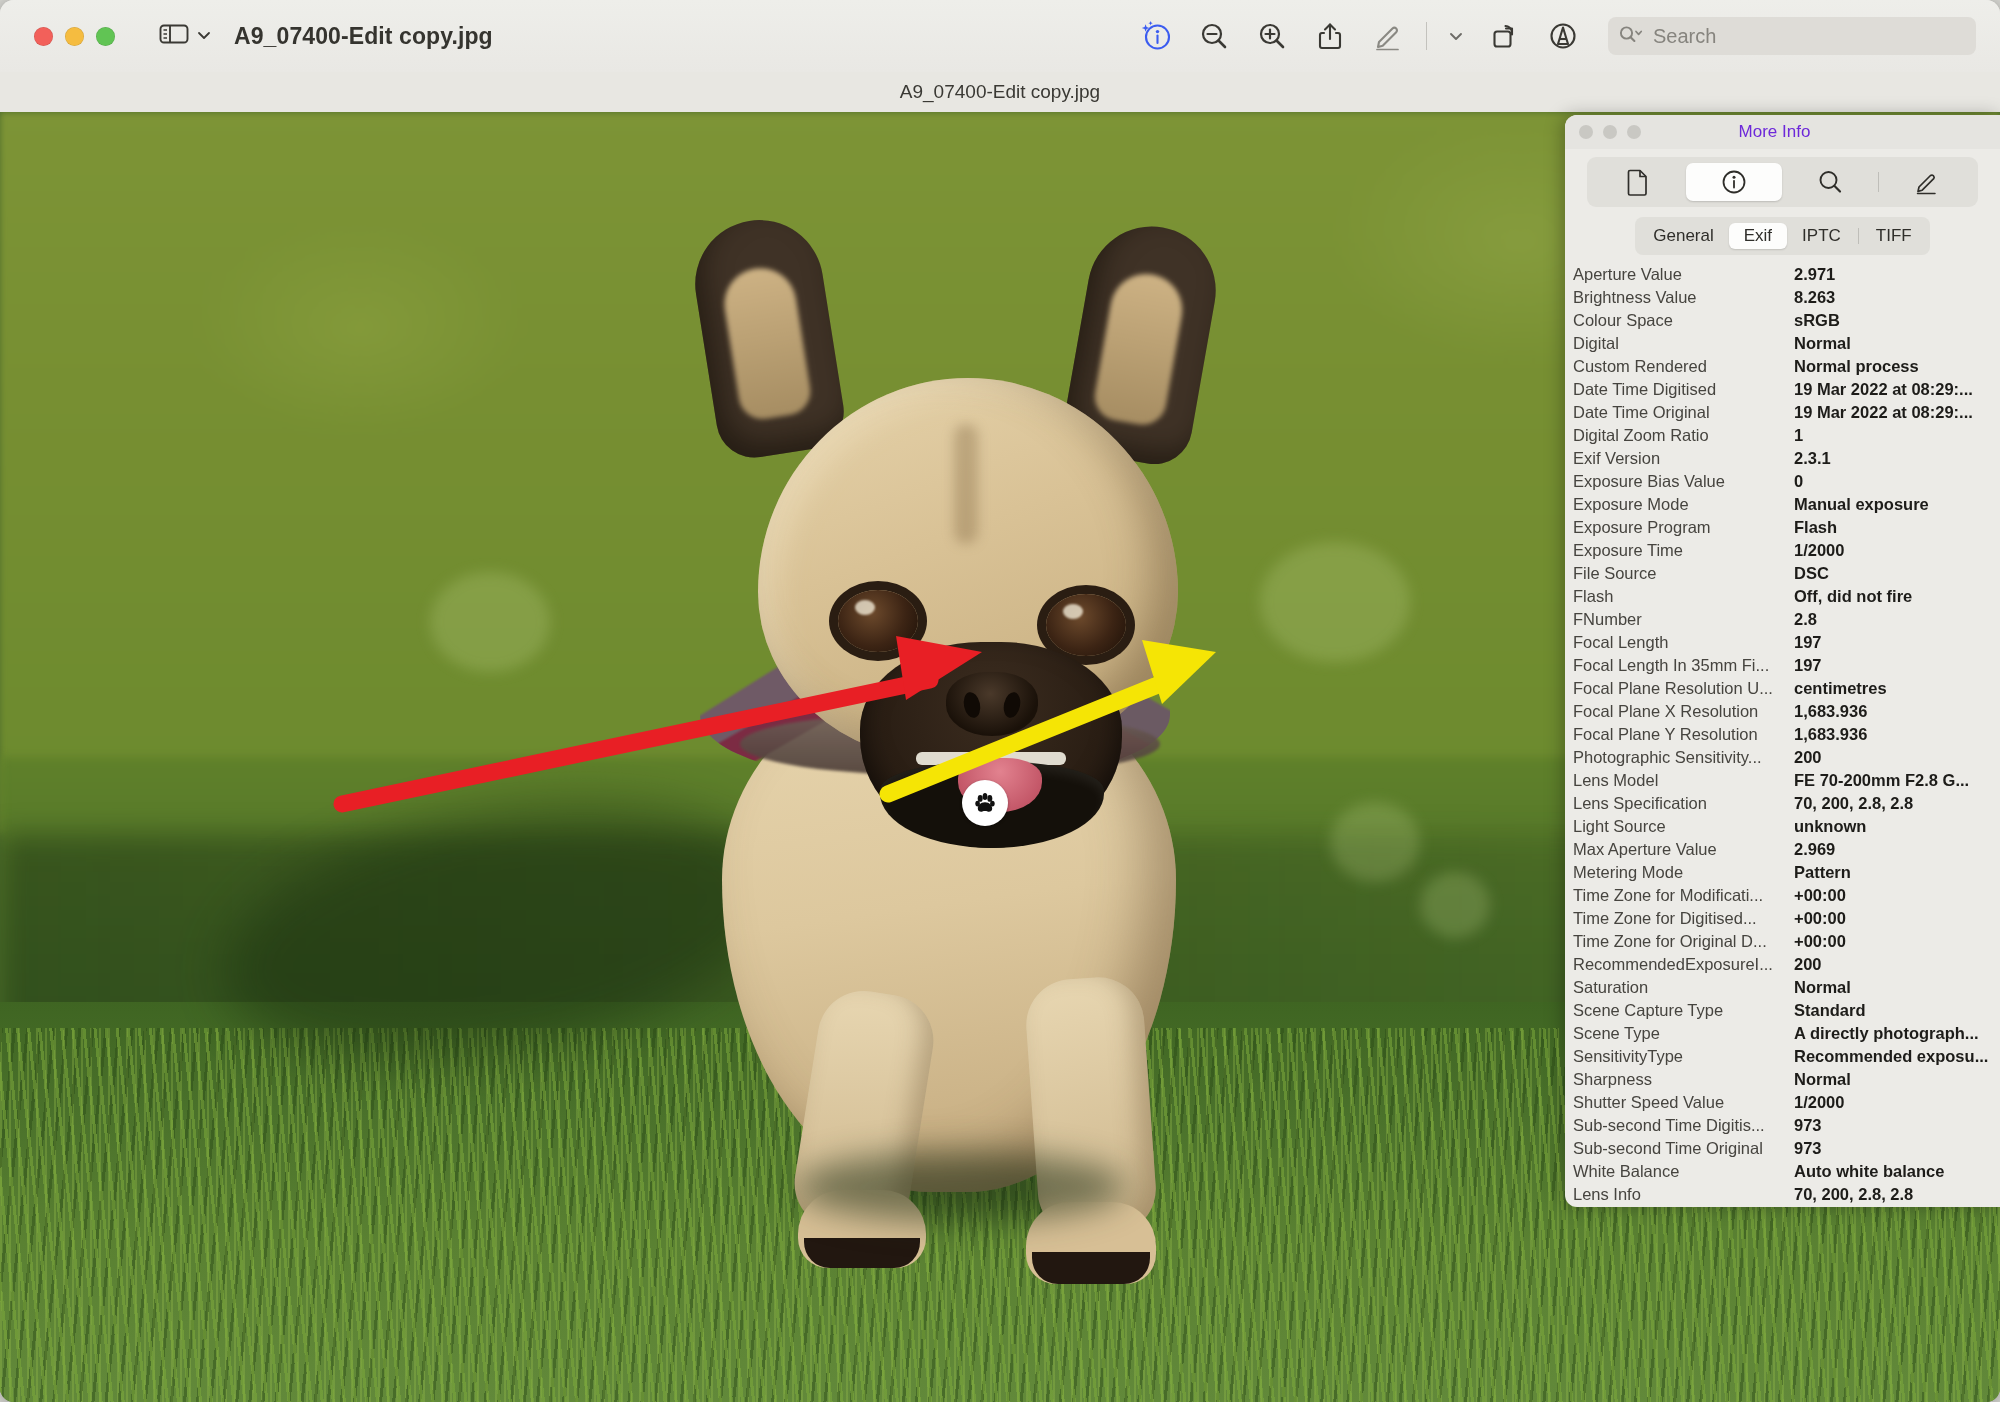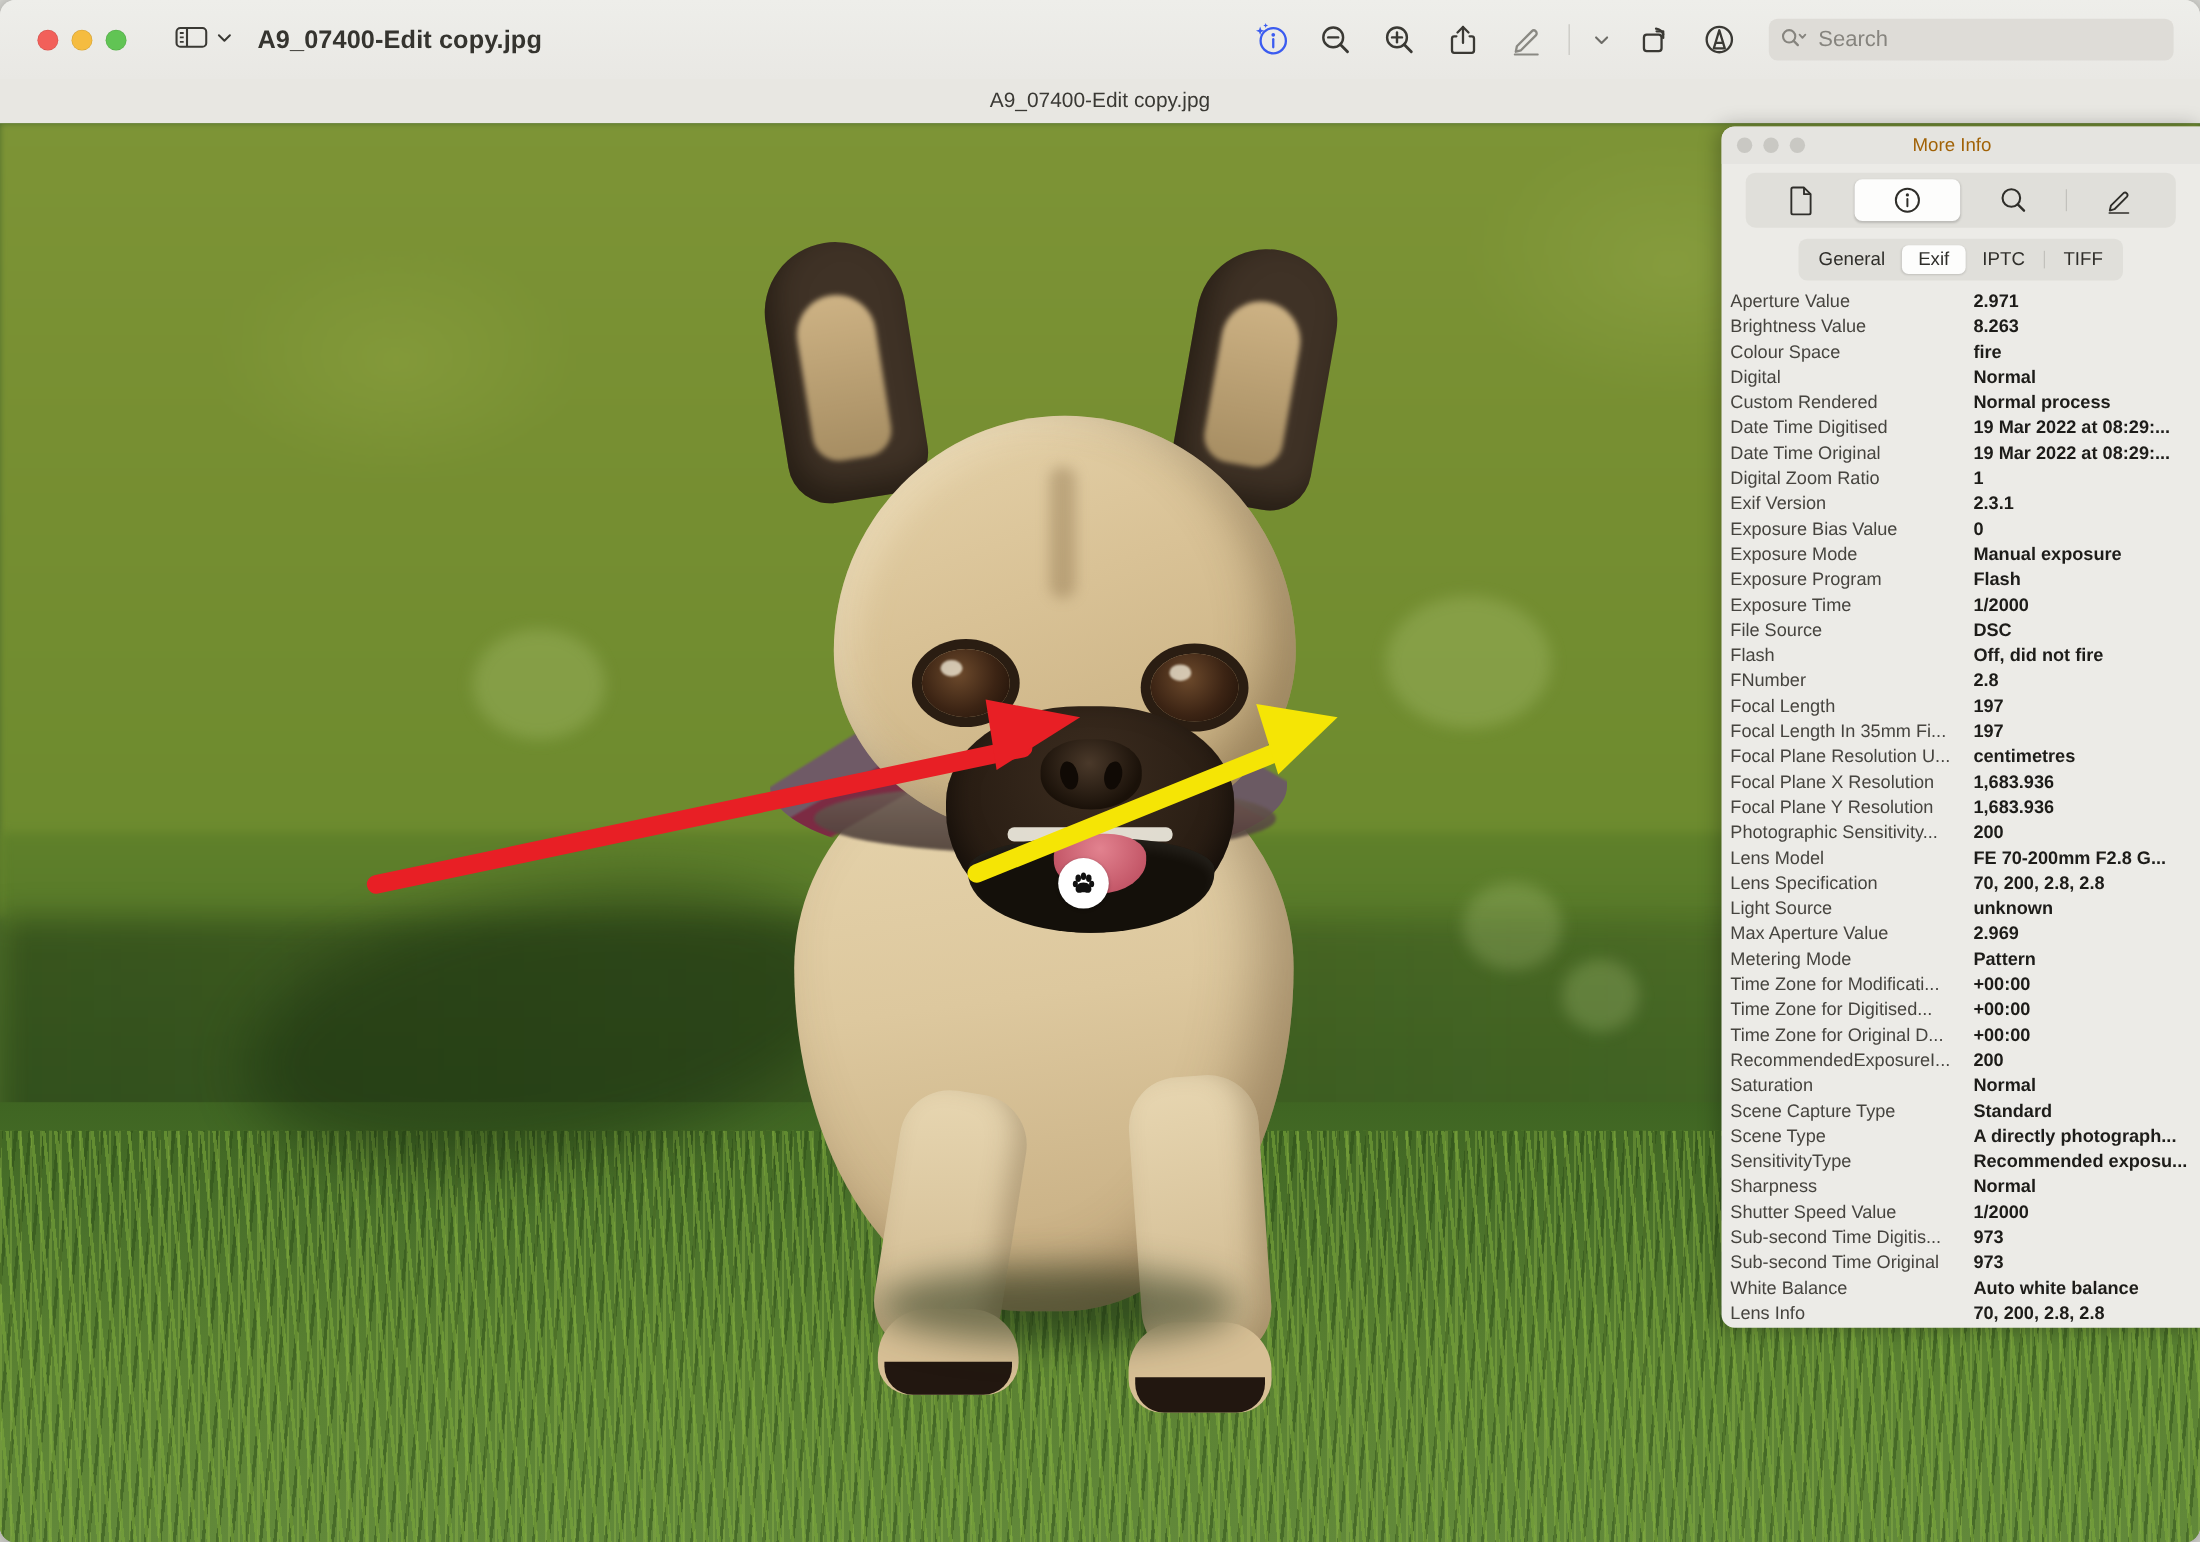--- a/index.html
+++ b/index.html
@@ -199,21 +199,21 @@
   .info-panel{
     position:absolute;left:1565px;top:115px;width:435px;height:1092px;
     background:#ecebe7;border-radius:12px 0 0 12px;
     box-shadow:-3px 0 18px rgba(0,0,0,.28);
     overflow:hidden;
   }
   .info-titlebar{height:34px;display:flex;align-items:center;position:relative;background:#e5e4e0;}
   .info-titlebar .dots{display:flex;gap:10px;margin-left:14px;}
   .d{width:14px;height:14px;border-radius:50%;background:#c9c8c3;}
   .info-title{
-    position:absolute;left:0;right:16px;text-align:center;font-size:17px;color:#a16207;
+    position:absolute;left:0;right:16px;text-align:center;font-size:17px;color:#6d28d9;
   }
   .seg-wrap{padding:8px 22px 10px 22px;}
   .segmented{
     height:44px;background:#e0dfda;border-radius:9px;display:flex;align-items:center;padding:3px;
   }
   .seg{
     flex:1;height:38px;display:flex;align-items:center;justify-content:center;border-radius:7px;cursor:default;
   }
   .seg.active{background:#fdfdfc;box-shadow:0 1px 2px rgba(0,0,0,.16);}
   .seg-div{width:1px;height:20px;background:#bfbeb9;}
@@ -487,21 +487,21 @@
         <div class="row">
           <div class="k">Aperture Value</div>
           <div class="v">2.971</div>
         </div>
         <div class="row">
           <div class="k">Brightness Value</div>
           <div class="v">8.263</div>
         </div>
         <div class="row">
           <div class="k">Colour Space</div>
-          <div class="v">fire</div>
+          <div class="v">sRGB</div>
         </div>
         <div class="row">
           <div class="k">Digital</div>
           <div class="v">Normal</div>
         </div>
         <div class="row">
           <div class="k">Custom Rendered</div>
           <div class="v">Normal process</div>
         </div>
         <div class="row">

